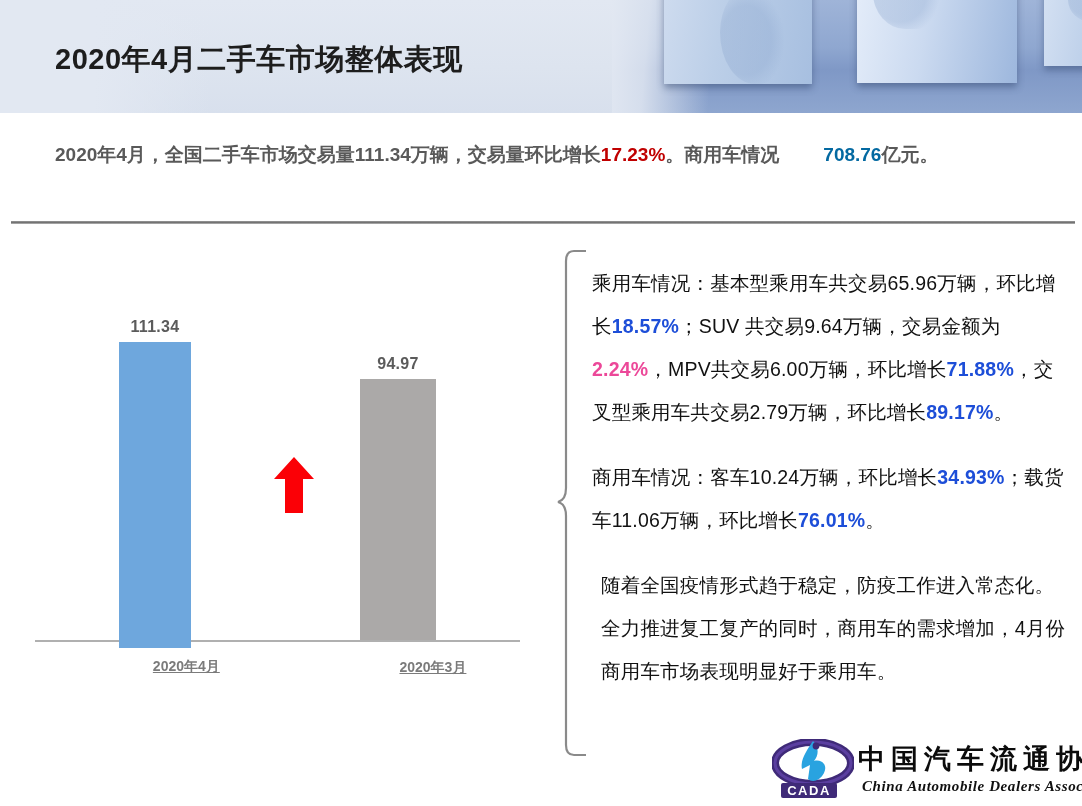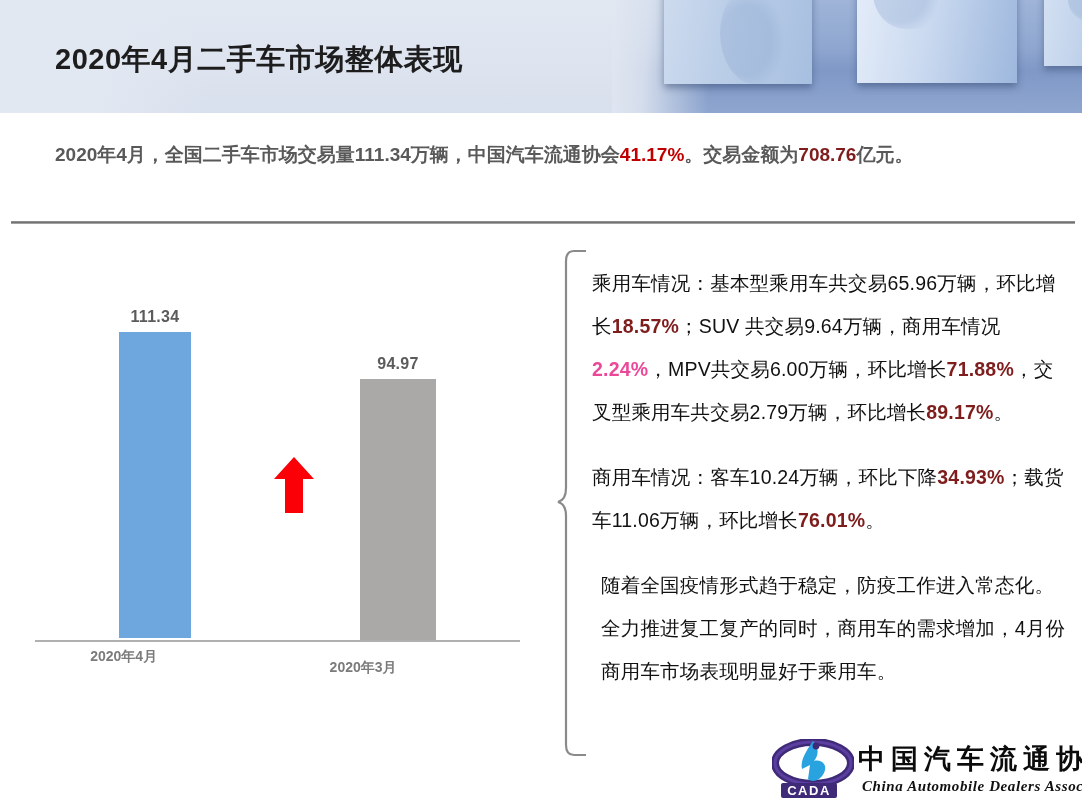--- a/index.html
+++ b/index.html
@@ -49,41 +49,41 @@
     font-size: 29px; font-weight: 700; color: #1d1d1d; letter-spacing: .5px;
     white-space: nowrap;
   }
 
   
   .subtitle {
     position: absolute; left: 55px; top: 142px; width: 1000px;
     font-size: 19px; font-weight: 700; color: #595959; white-space: nowrap;
   }
   .subtitle .hl-red    { color: #c00000; }
-  .subtitle .hl-orange { color: #7f1d1d; }
+  .subtitle .hl-orange { color: #0369a1; margin-left: 44px; }
 
   .divider {
     position: absolute; left: 11px; top: 221px; width: 1064px; height: 3px;
     background: linear-gradient(180deg,#9a9a9a 0%, #6f6f6f 55%, #bfbfbf 100%);
   }
 
   
   .chart { position: absolute; left: 0; top: 240px; width: 545px; height: 450px; }
   .chart-baseline {
     position: absolute; left: 35px; top: 400px; width: 485px; height: 2px; background: #b0b0b0;
   }
   .bar-col { position: absolute; }
   .bar-col .bar-rect { position: absolute; bottom: 0; width: 100%; }
   .bar-col .bar-value {
     position: absolute; width: 100%; text-align: center;
     font-size: 16px; font-weight: 700; color: #5b5b5b; letter-spacing: .3px;
   }
   .bar-col .bar-label {
-    position: absolute; width: 180%; left: -40%; text-align: left;
-    font-size: 14px; font-weight: 700; color: #7b7b7b;
+    position: absolute; width: 180%; left: -40%; text-align: right;
+    font-size: 14px; font-weight: 700; color: #7b7b7b; text-decoration: underline;
   }
   #bar-apr { left: 119px; top: 150px; width: 72px; height: 250px; }
   #bar-apr .bar-rect  { height: 248px; background: #6ea7dd; }
   #bar-apr .bar-value { top: -24px; }
   #bar-apr .bar-label { top: 258px; }
   #bar-mar { left: 360px; top: 297px; width: 76px; height: 103px; }
   #bar-mar .bar-rect  { height: 101px; background: #aba9a8; }
   #bar-mar .bar-value { top: -24px; }
   #bar-mar .bar-label { top: 111px; }
 
@@ -92,21 +92,21 @@
   
   .brace { position: absolute; left: 556px; top: 248px; width: 34px; height: 510px; }
   .text-panel {
     position: absolute; left: 592px; top: 262px; width: 478px;
   }
   .para {
     font-size: 19.5px; color: #111; line-height: 43px; margin-bottom: 22px;
     letter-spacing: .2px;
   }
   .para:last-child { margin-bottom: 0; margin-left: 9px; }
-  .para .hl-red   { color: #7f1d1d; font-weight: 700; }
+  .para .hl-red   { color: #1d4ed8; font-weight: 700; }
   .para .hl-green { color: #ec4899; font-weight: 700; }
 
   
   .logo { position: absolute; left: 772px; top: 737px; width: 300px; height: 66px; }
   .logo-mark { position: absolute; left: 0; top: 2px; width: 82px; height: 60px; }
   .logo-cn {
     position: absolute; left: 86px; top: 4px;
     font-size: 27px; font-weight: 700; color: #0b0b0b;
     font-family: "Liberation Serif", "DejaVu Serif", serif;
     letter-spacing: 6px; white-space: nowrap;
@@ -133,29 +133,29 @@
         </div>
       <div class="cube c3">
           <div class="cube-map"></div>
         </div>
     </div>
     <div class="header-fade"></div>
     <div class="slide-title">2020年4月二手车市场整体表现</div>
   </div>
 
   <div class="subtitle">
-    <span>2020年4月，全国二手车市场交易量111.34万辆，中国汽车流通协会</span><span class="hl-red">41.17%</span><span>。交易金额为</span><span class="hl-orange">708.76</span><span>亿元。</span>
+    <span>2020年4月，全国二手车市场交易量111.34万辆，交易量环比增长</span><span class="hl-red">17.23%</span><span>。商用车情况</span><span class="hl-orange">708.76</span><span>亿元。</span>
   </div>
 
   <div class="divider"></div>
 
   <div class="chart">
     <div class="chart-baseline"></div>
 
-    <div class="bar-col" id="bar-apr" style="height: 306px; top: 92px; border-radius: 13px;">
+    <div class="bar-col" id="bar-apr" style="height: 306px; top: 102px; border-radius: 13px;">
       <div class="bar-value" style="top: -24px;">111.34</div>
       <div class="bar-rect" style="height: 306px; background: rgb(110, 167, 221);"></div>
       <div class="bar-label" style="top: 316px;">2020年4月</div>
     </div>
 
     <div class="bar-col" id="bar-mar" style="height: 261px; top: 139px;">
       <div class="bar-value" style="top: -24px;">94.97</div>
       <div class="bar-rect" style="height: 261px; background: rgb(171, 169, 168);"></div>
       <div class="bar-label" style="top: 280px;">2020年3月</div>
     </div>
@@ -163,22 +163,22 @@
     <svg class="up-arrow" viewBox="0 0 40 56">
       <polygon points="20,0 40,22 29,22 29,56 11,56 11,22 0,22" fill="#fb0006"></polygon>
     </svg>
   </div>
 
   <svg class="brace" viewBox="0 0 34 510" preserveAspectRatio="none">
     <path d="M30 3 H18 Q10 3 10 13 V240 Q10 252 2 254 Q10 256 10 268 V497 Q10 507 18 507 H30" fill="none" stroke="#8a8a8a" stroke-width="2.2"></path>
   </svg>
 
   <div class="text-panel">
-    <div class="para"><span>乘用车情况：基本型乘用车共交易65.96万辆，环比增长</span><span class="hl-red">18.57%</span><span>；SUV 共交易9.64万辆，商用车情况</span><span class="hl-green">2.24%</span><span>，MPV共交易6.00万辆，环比增长</span><span class="hl-red">71.88%</span><span>，交叉型乘用车共交易2.79万辆，环比增长</span><span class="hl-red">89.17%</span><span>。</span></div>
-    <div class="para"><span>商用车情况：客车10.24万辆，环比下降</span><span class="hl-red">34.93%</span><span>；载货车11.06万辆，环比增长</span><span class="hl-red">76.01%</span><span>。</span></div>
+    <div class="para"><span>乘用车情况：基本型乘用车共交易65.96万辆，环比增长</span><span class="hl-red">18.57%</span><span>；SUV 共交易9.64万辆，交易金额为</span><span class="hl-green">2.24%</span><span>，MPV共交易6.00万辆，环比增长</span><span class="hl-red">71.88%</span><span>，交叉型乘用车共交易2.79万辆，环比增长</span><span class="hl-red">89.17%</span><span>。</span></div>
+    <div class="para"><span>商用车情况：客车10.24万辆，环比增长</span><span class="hl-red">34.93%</span><span>；载货车11.06万辆，环比增长</span><span class="hl-red">76.01%</span><span>。</span></div>
     <div class="para"><span>随着全国疫情形式趋于稳定，防疫工作进入常态化。全力推进复工复产的同时，商用车的需求增加，4月份商用车市场表现明显好于乘用车。</span></div>
   </div>
 
   <div class="logo">
     <svg class="logo-mark" viewBox="0 0 82 60">
       <ellipse cx="41" cy="24" rx="38" ry="21" fill="none" stroke="#3f2a78" stroke-width="8"></ellipse>
       <ellipse cx="41" cy="24" rx="38" ry="21" fill="none" stroke="#5b3fa0" stroke-width="3"></ellipse>
       <path d="M41 2 C47 8 47 16 42 22 C50 20 56 26 52 34 C48 42 40 44 36 40 L38 26 L30 30 C28 22 34 12 41 2 Z" fill="#29a3e0"></path>
       <circle cx="44" cy="7" r="3.4" fill="#3f2a78"></circle>
       <rect x="9" y="44" width="56" height="15" rx="2" fill="#3f2a78"></rect>

